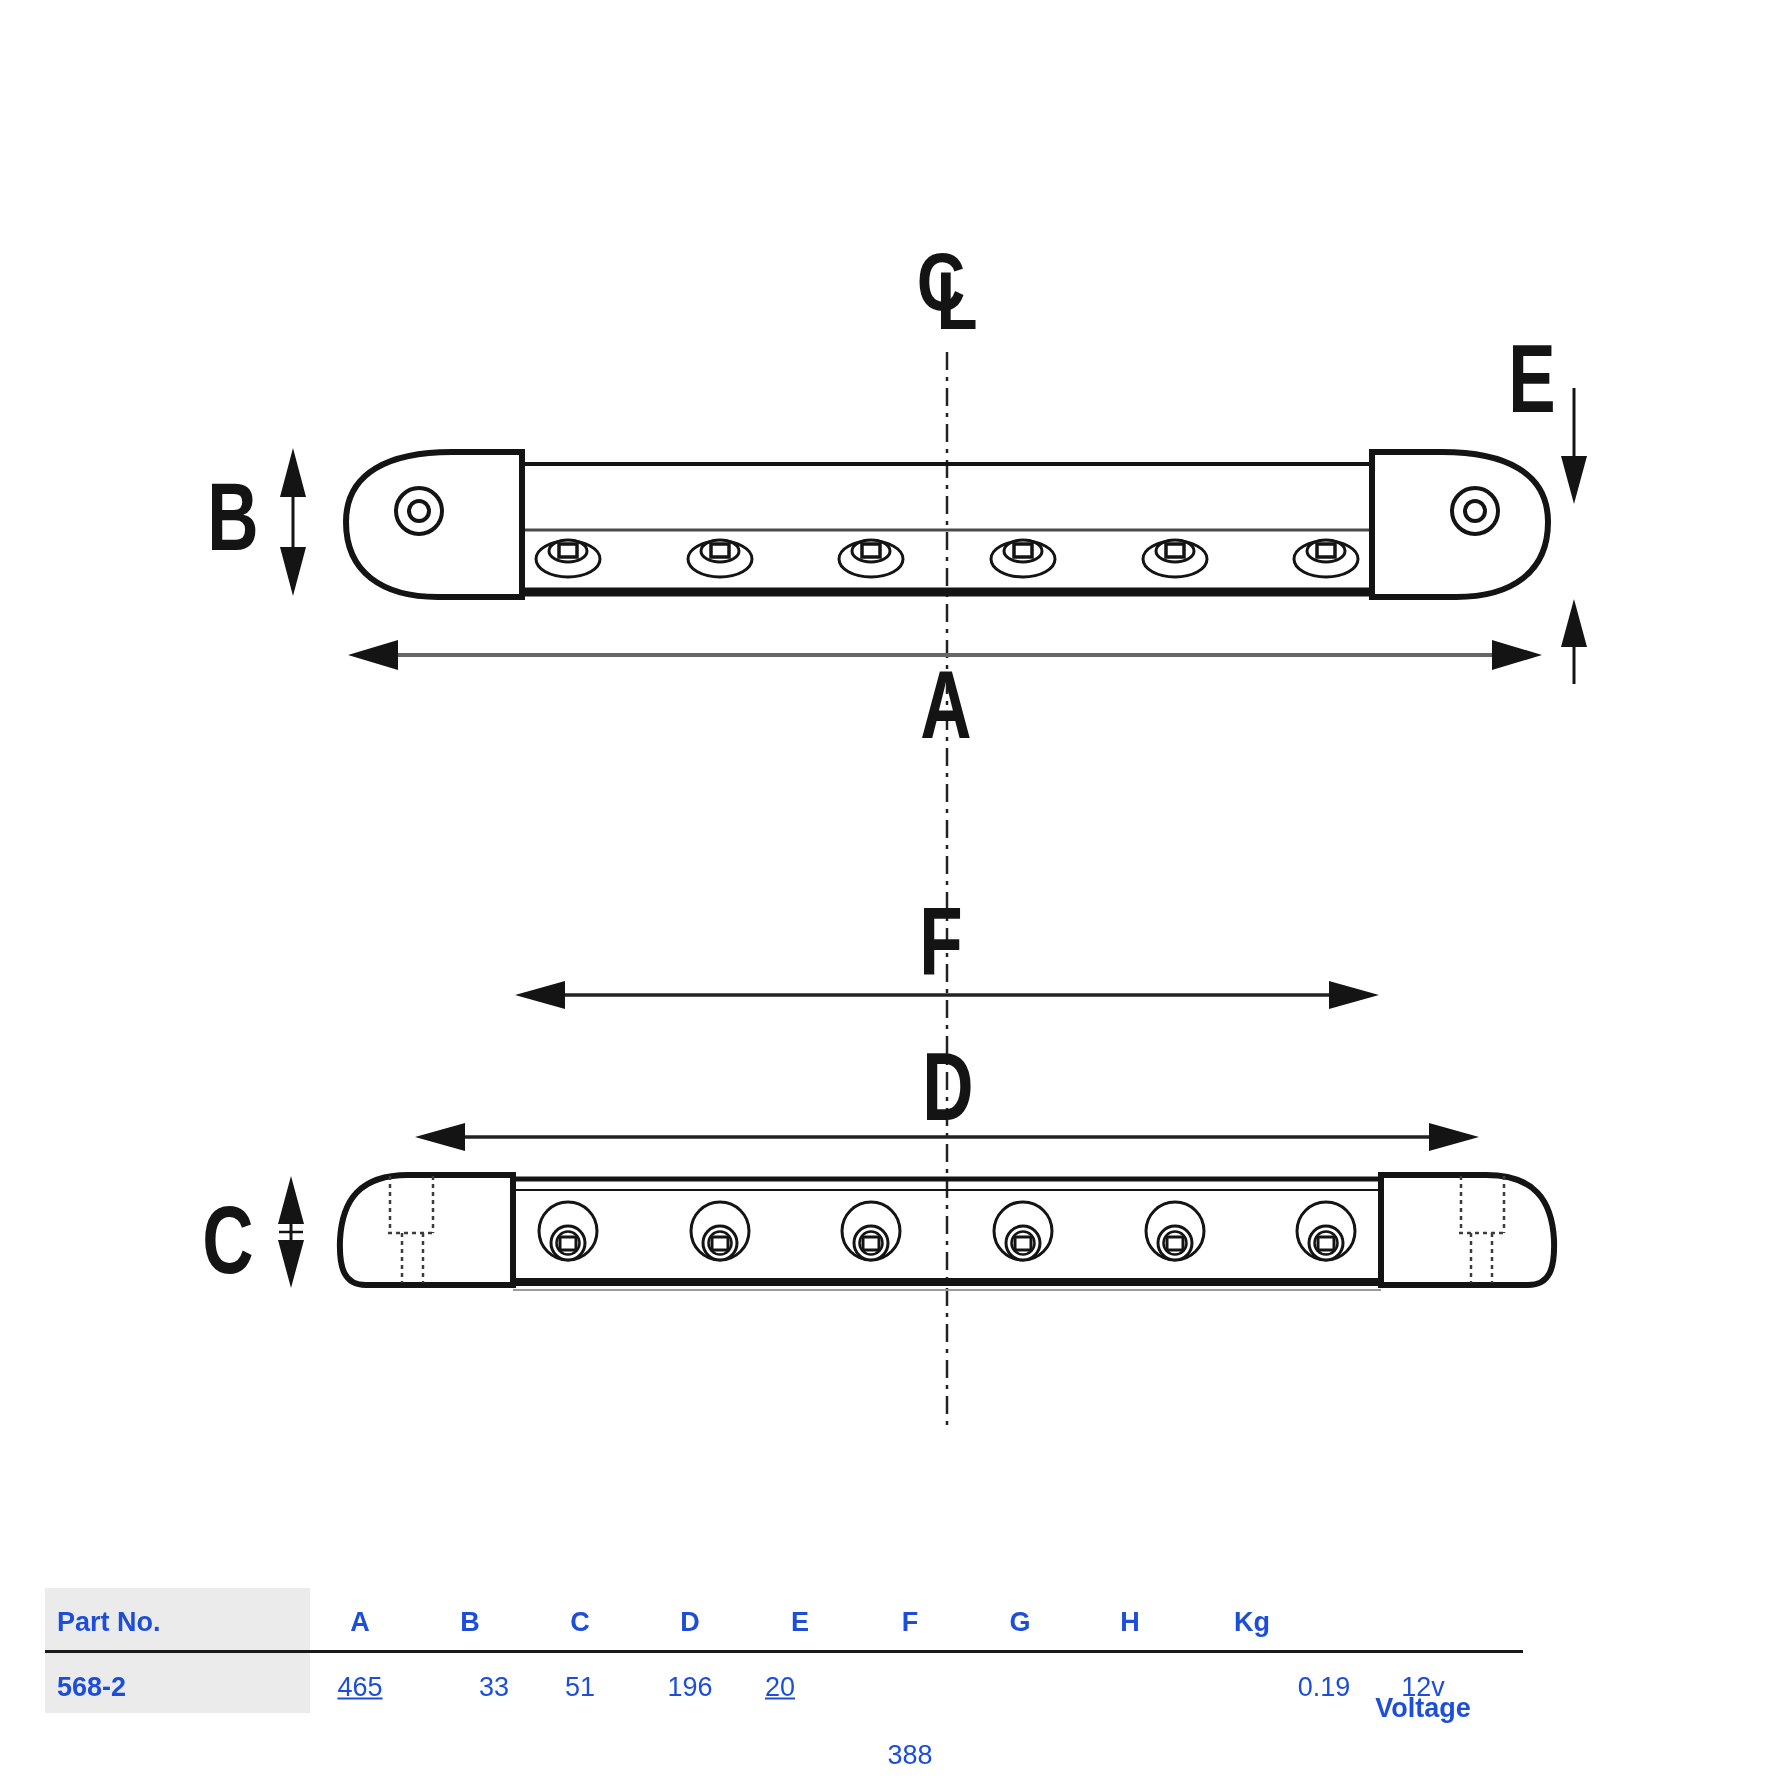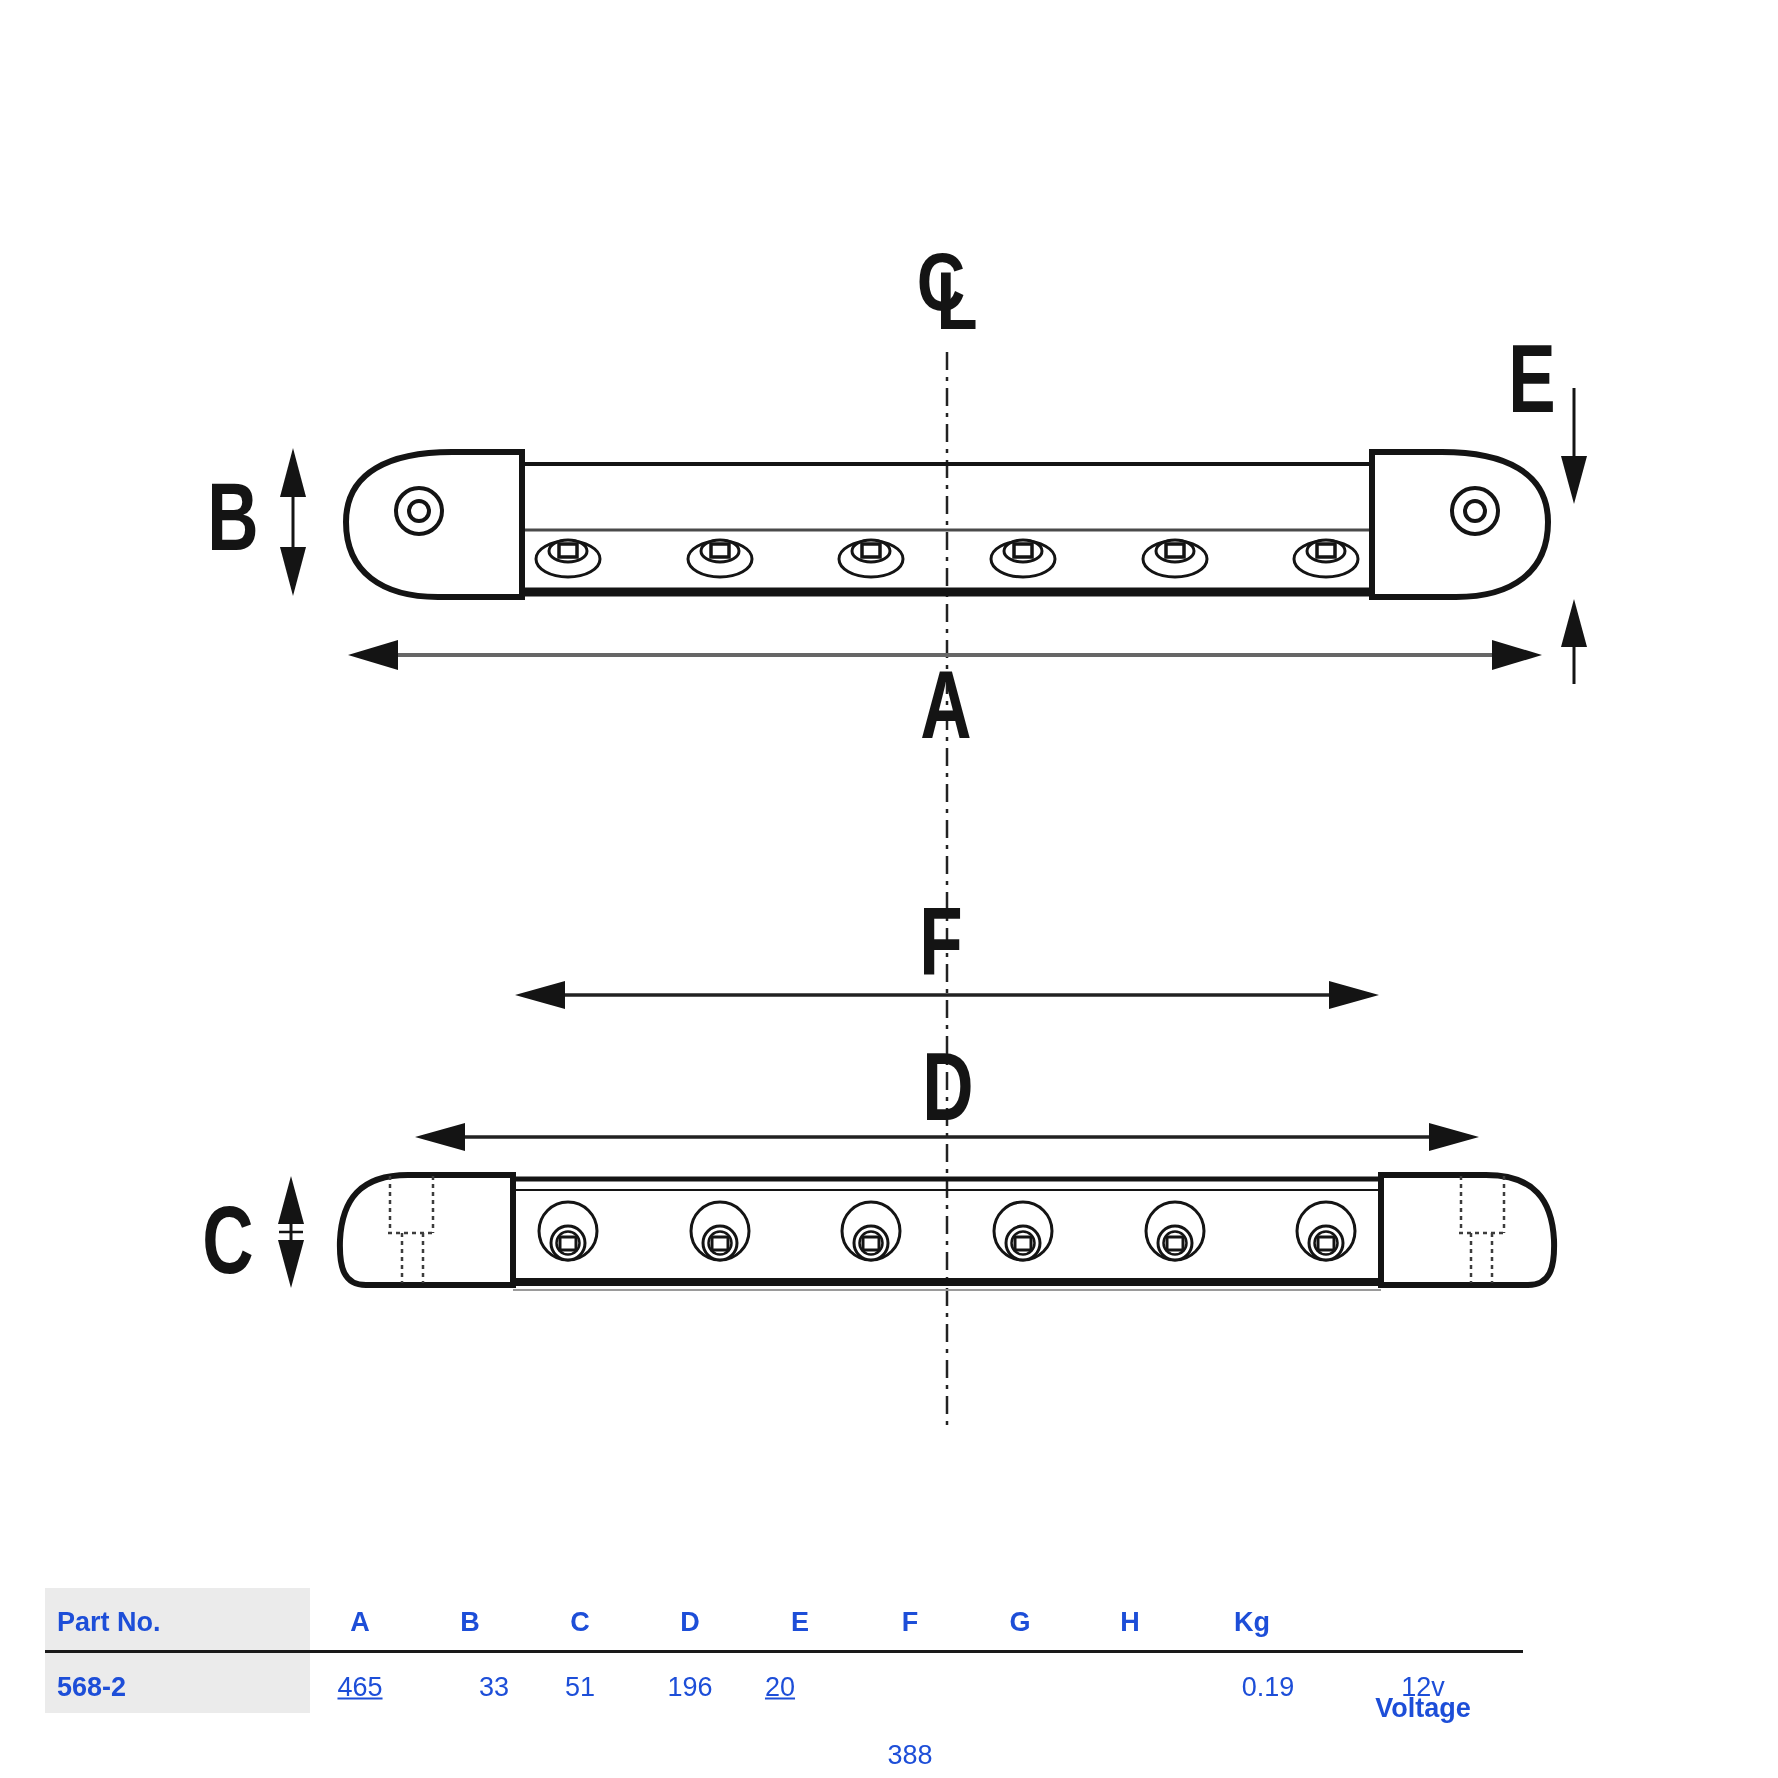--- a/index.html
+++ b/index.html
@@ -222,16 +222,16 @@
 
   <div class="tbl-text bold left" style="left:57px;top:1687px;">568-2</div>
   <div class="tbl-text" style="left:360px;top:1687px;text-decoration:underline;">465</div>
   <div class="tbl-text" style="left:470px;top:1687px;margin-left:24px;">33</div>
   <div class="tbl-text" style="left:580px;top:1687px;">51</div>
   <div class="tbl-text" style="left:690px;top:1687px;">196</div>
   <div class="tbl-text" style="left:780px;top:1687px;text-decoration:underline;">20</div>
   <div class="tbl-text" style="left:910px;top:1755px;">388</div>
   <div class="tbl-text" style="left:1020px;top:1687px;"></div>
   <div class="tbl-text" style="left:1130px;top:1687px;"></div>
-  <div class="tbl-text" style="left:1268px;top:1687px;">0.19</div>
+  <div class="tbl-text" style="left:1324px;top:1687px;">0.19</div>
   <div class="tbl-text" style="left:1423px;top:1687px;">12v</div>
 
 </div>
 
 </body></html>

